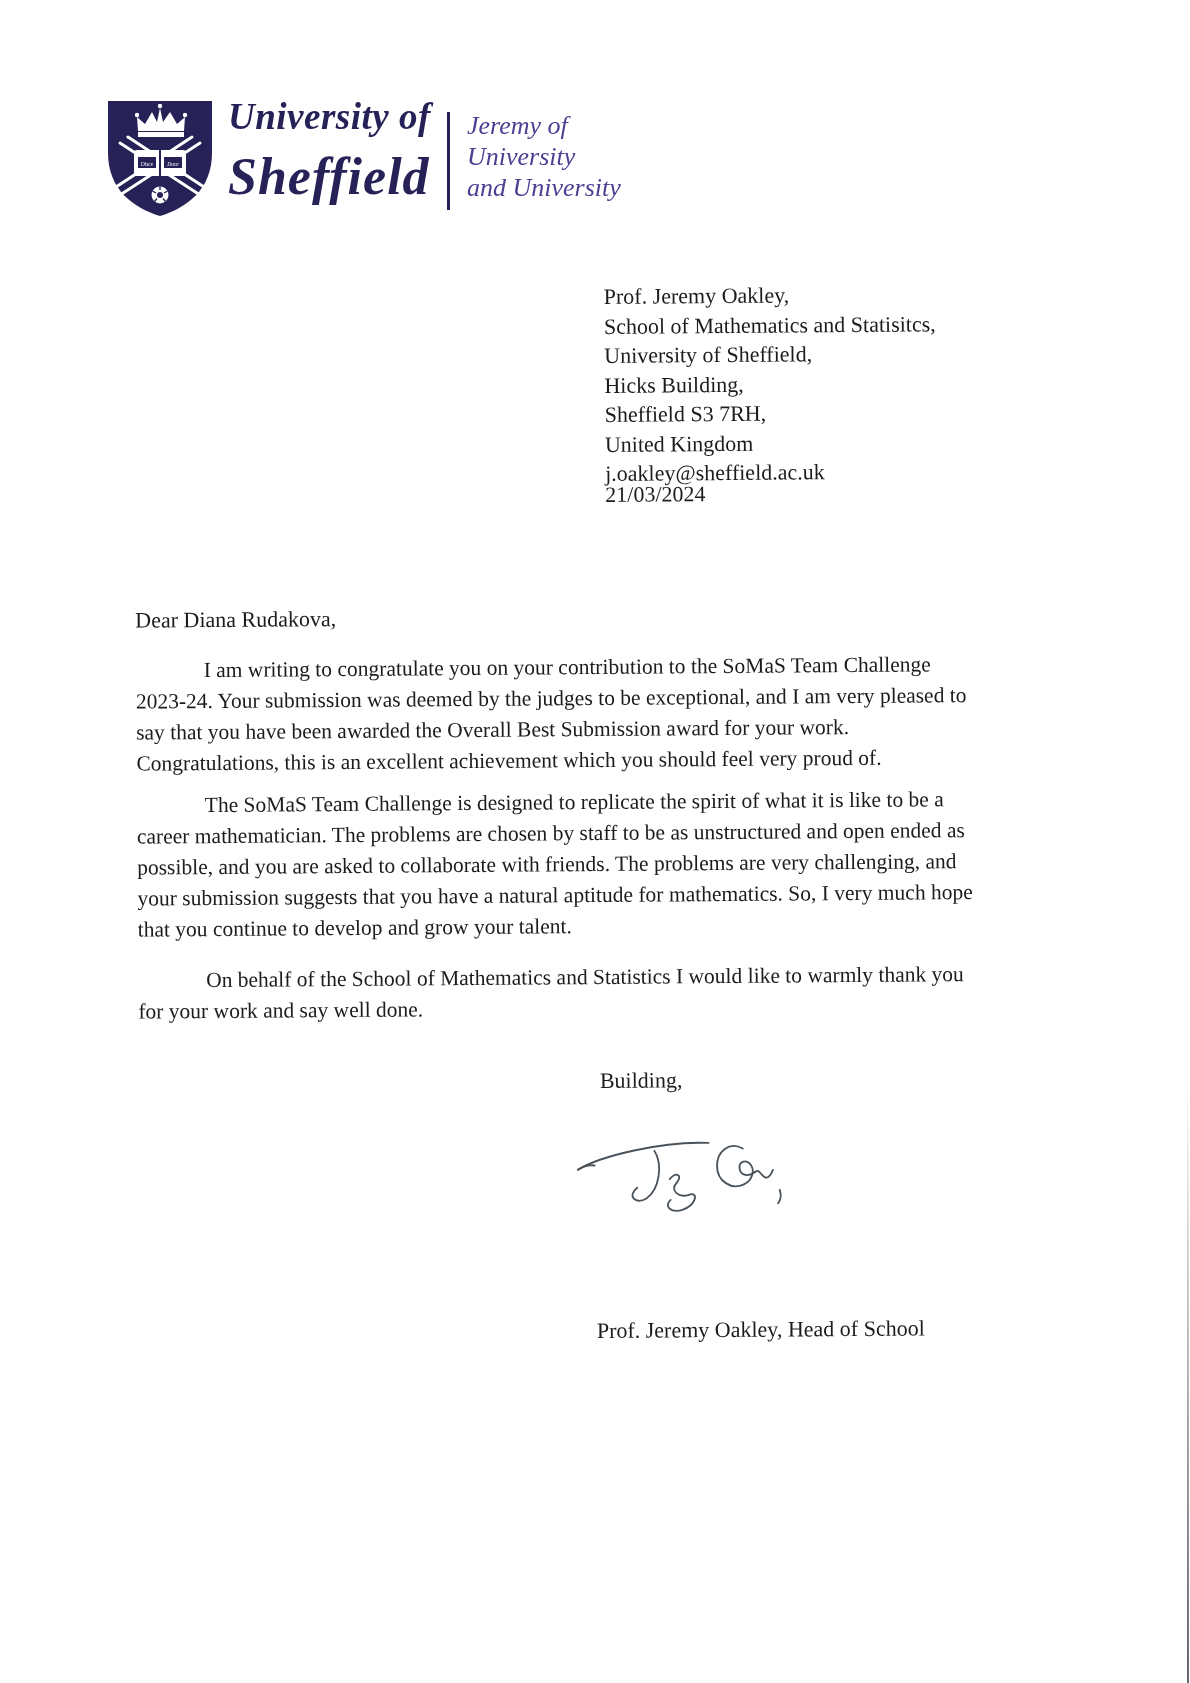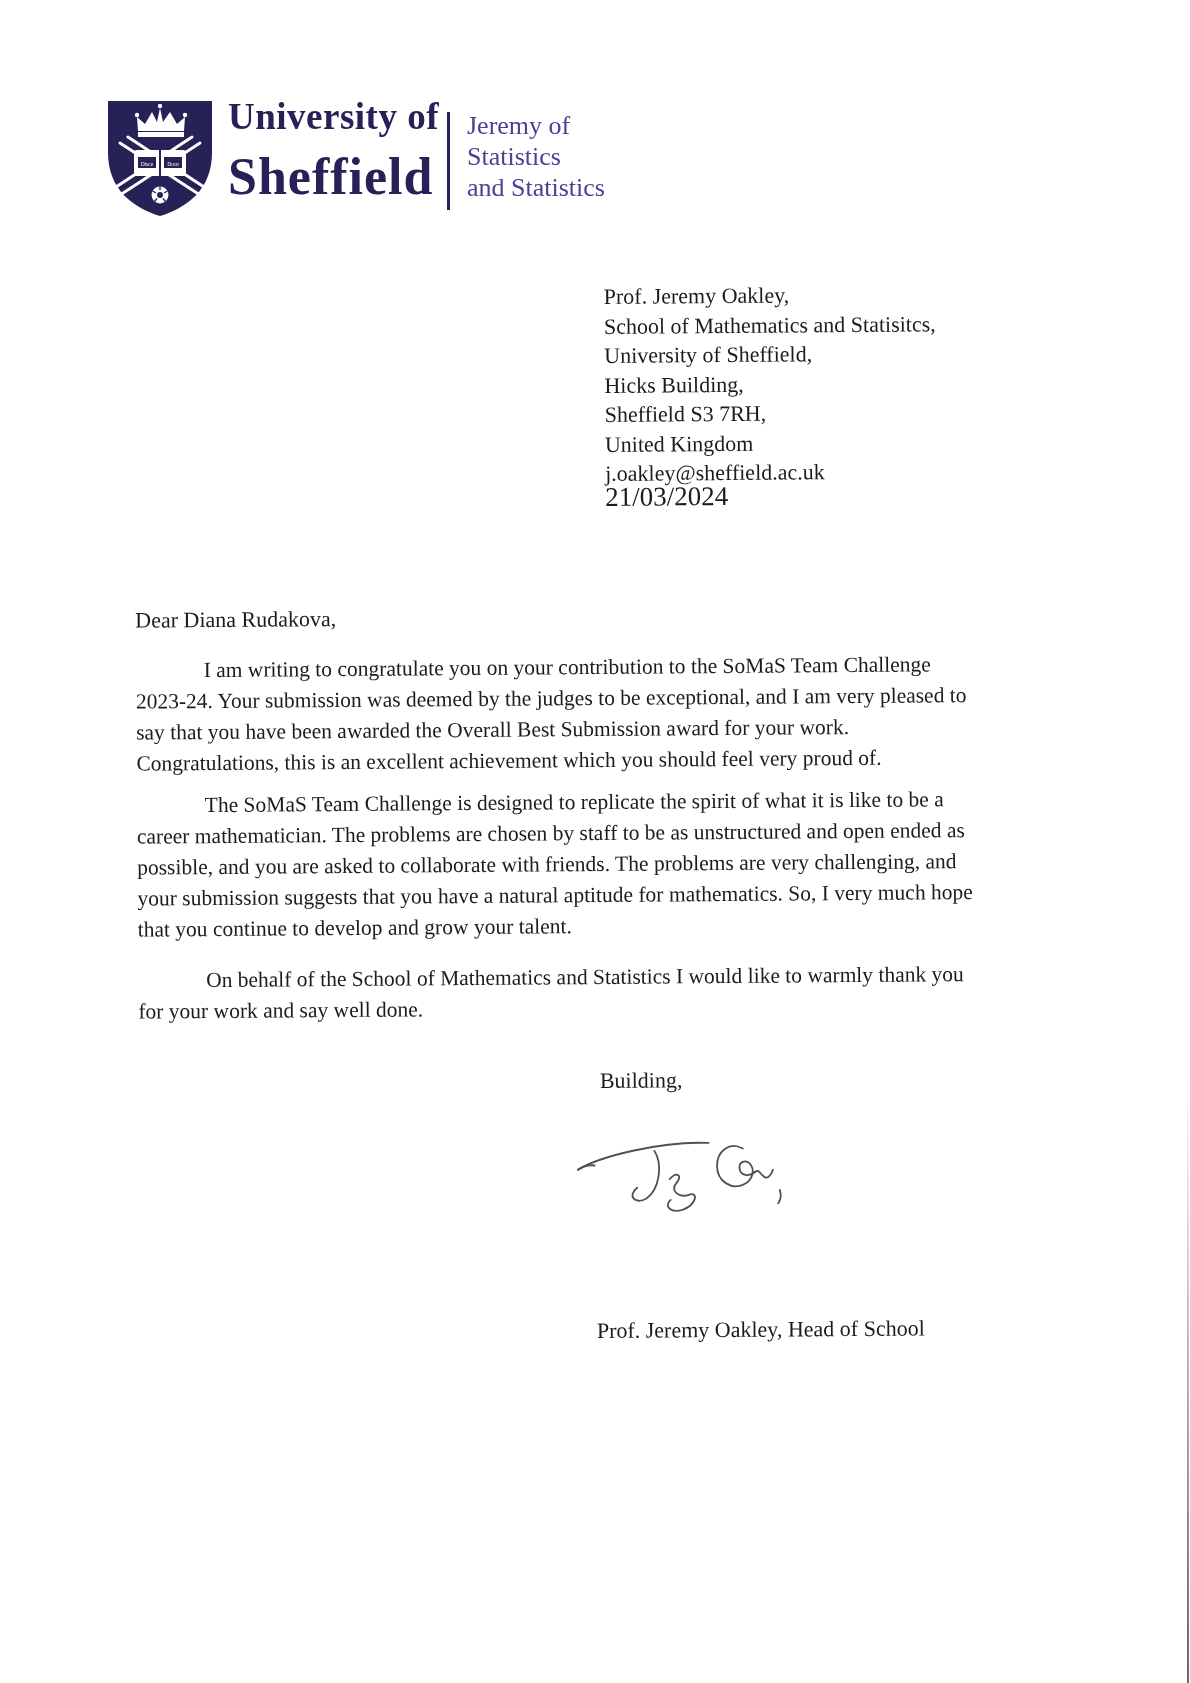--- a/index.html
+++ b/index.html
@@ -15,20 +15,21 @@
     overflow: hidden;
     font-family: "Liberation Serif", serif;
     color: #1c1c1c;
   }
 
   
   .letterhead {
     position: absolute;
     left: 0; top: 0; right: 0;
     height: 240px;
+    font-style: italic;
   }
   .crest {
     position: absolute;
     left: 100px;
     top: 95px;
     width: 120px;
     height: 124px;
   }
   .uni-name {
     position: absolute;
@@ -79,21 +80,21 @@
     left: 608px;
     top: 282px;
     font-size: 22px;
     line-height: 29.5px;
     white-space: nowrap;
   }
   .date-line {
     position: absolute;
     left: 608px;
     top: 482px;
-    font-size: 27px;
+    font-size: 22px;
   }
   .salutation {
     position: absolute;
     left: 137px;
     top: 604px;
     font-size: 22px;
   }
   .body-text {
     position: absolute;
     left: 137px;
@@ -184,22 +185,22 @@
 
     <div class="uni-name">
       <span class="line1">University of</span>
       <span class="line2">Sheffield</span>
     </div>
 
     <div class="lh-divider"></div>
 
     <div class="school-name">
       <div>Jeremy of</div>
-      <div>Statistics</div>
-      <div>and Statistics</div>
+      <div>University</div>
+      <div>and University</div>
     </div>
   </div>
 
   <div class="scan-tilt">
 
     <div class="sender-block">
       <div>Prof. Jeremy Oakley,</div>
       <div>School of Mathematics and Statisitcs,</div>
       <div>University of Sheffield,</div>
       <div>Hicks Building,</div>

